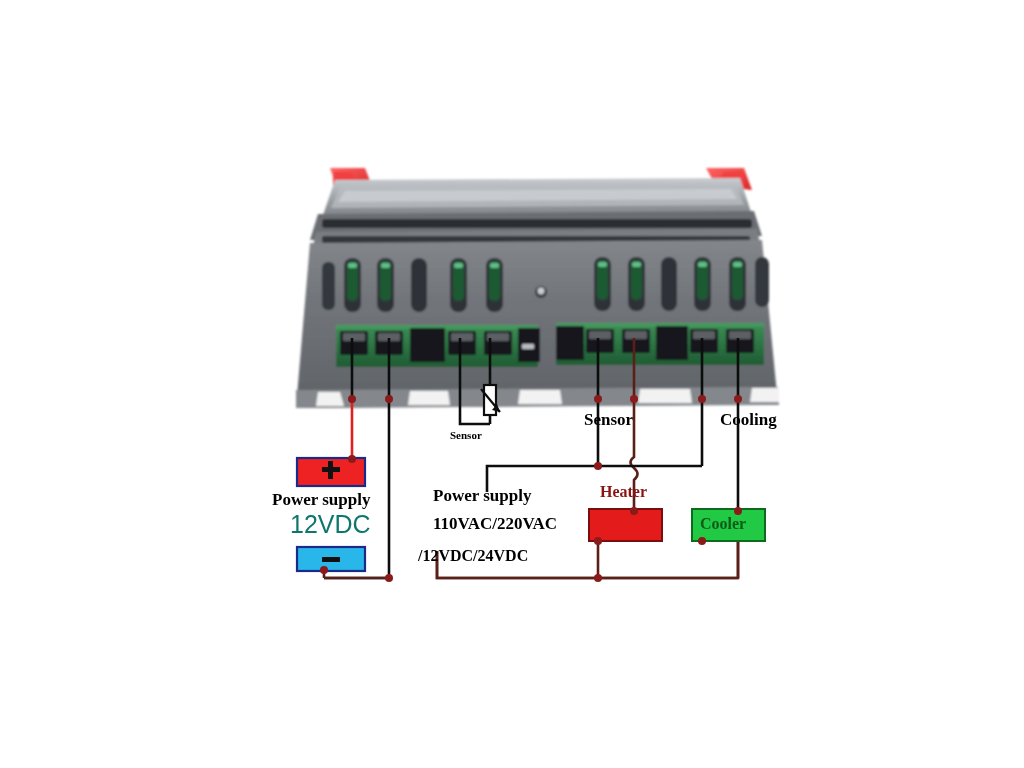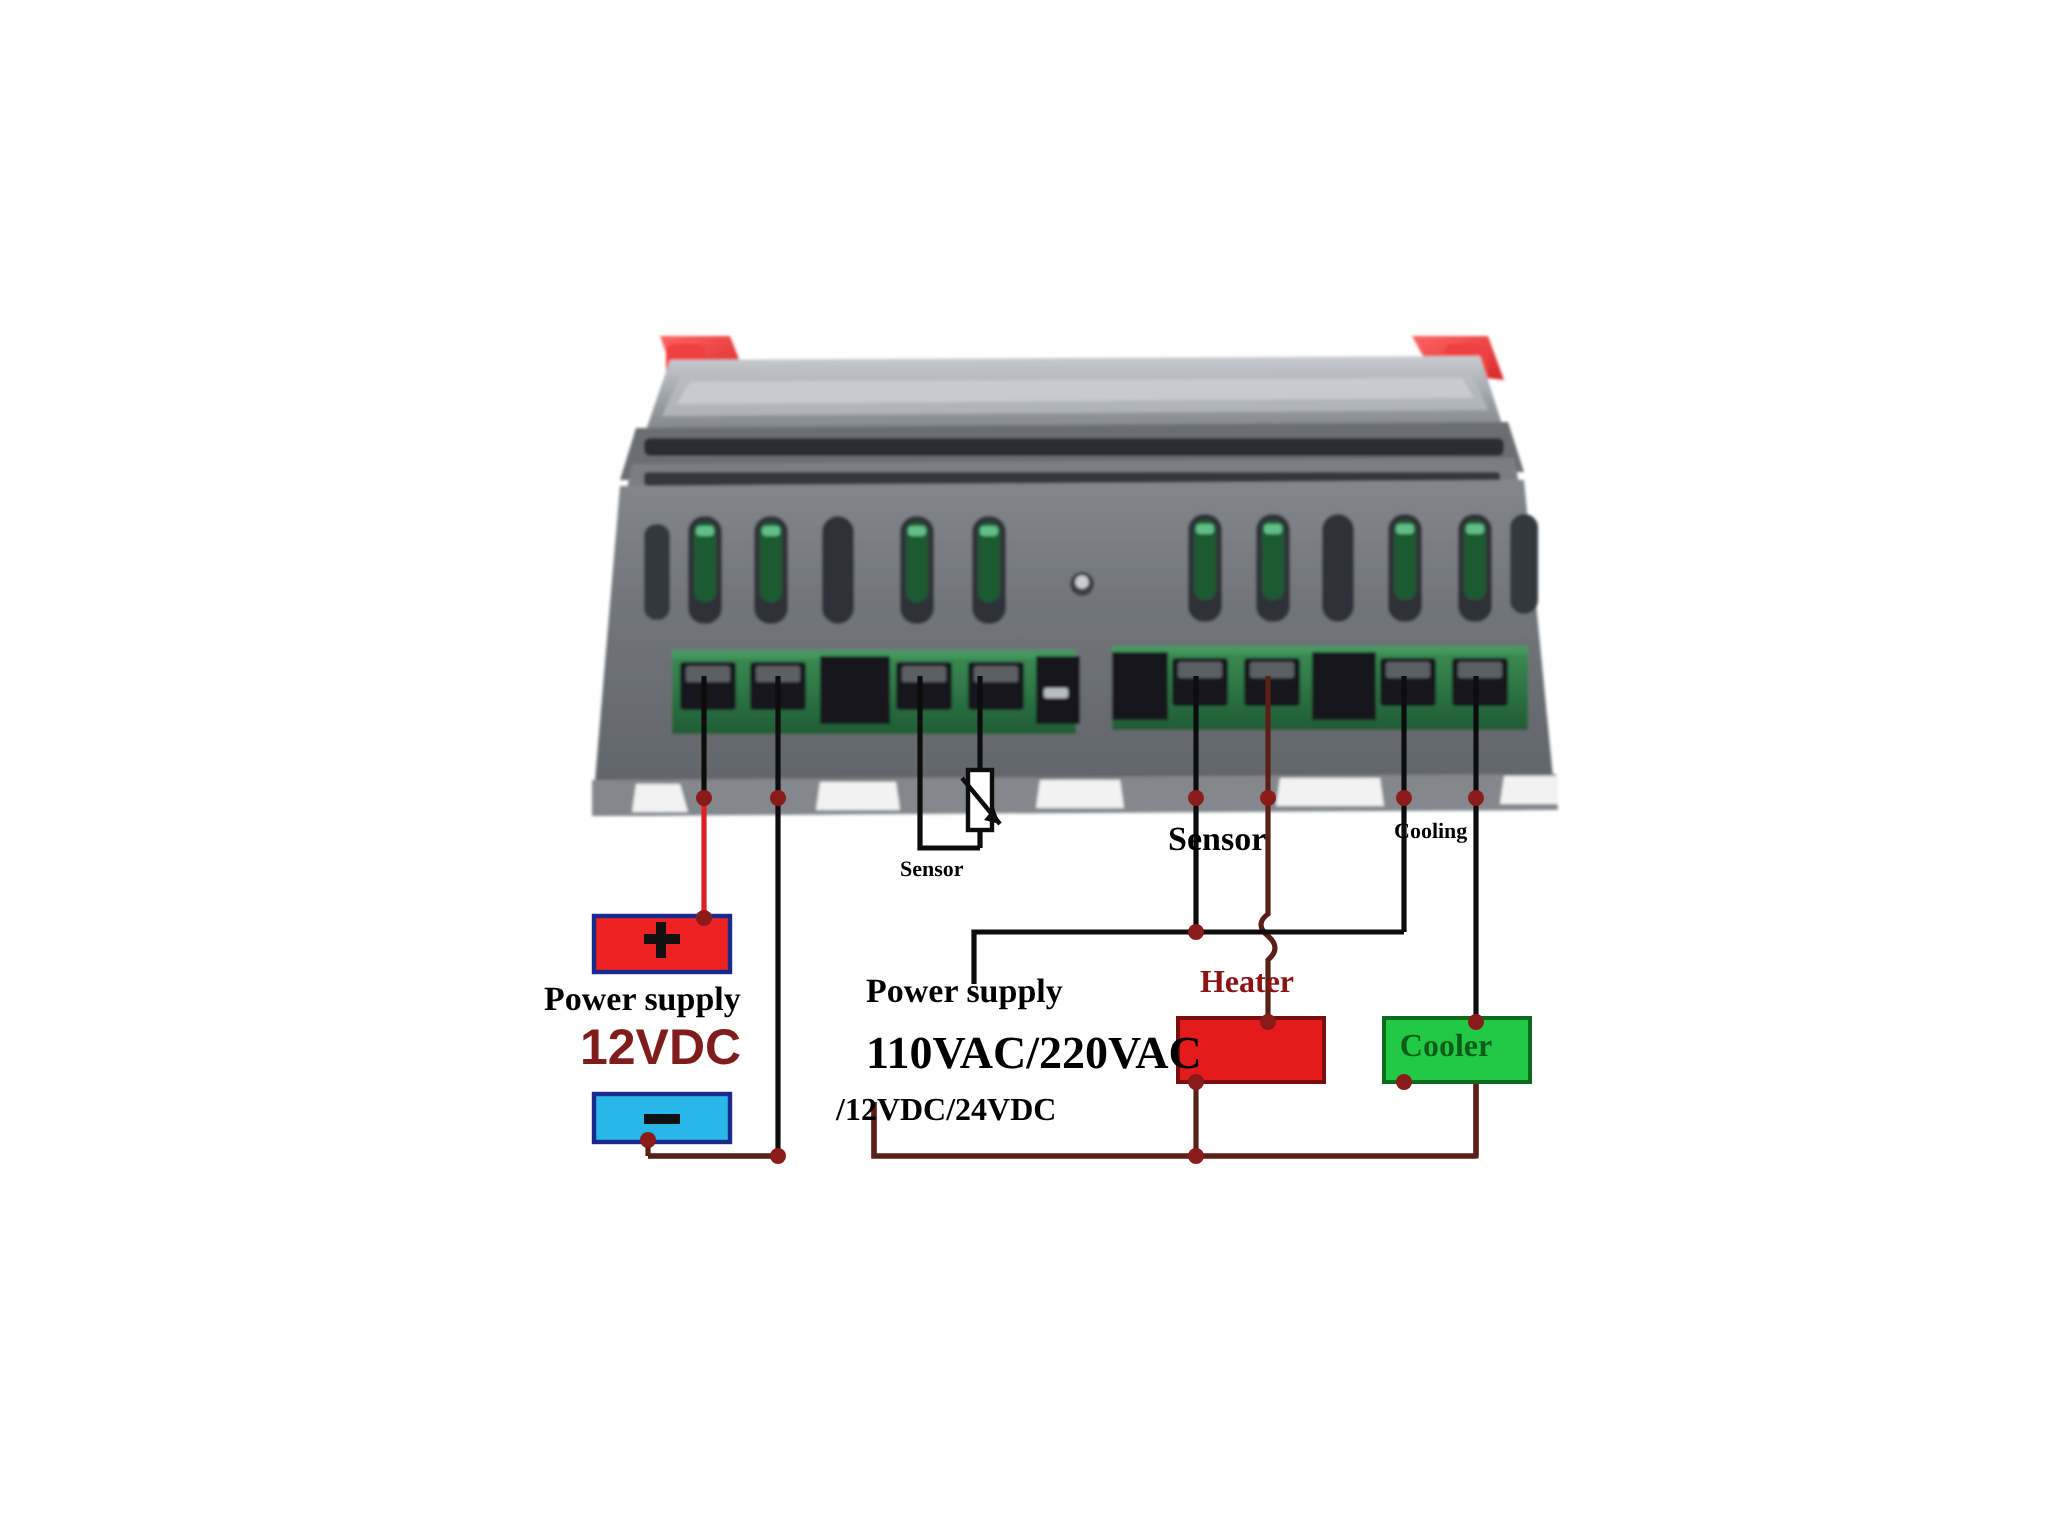--- a/index.html
+++ b/index.html
@@ -26,24 +26,23 @@
     position: absolute;
     font-family: "Liberation Serif", serif;
     color: #000000;
     white-space: nowrap;
     font-weight: 700;
     line-height: 1;
   }
   .lbl-sans {
     position: absolute;
     font-family: "Liberation Sans", sans-serif;
-    color: #7f1d1d;
+    color: #0f766e;
     white-space: nowrap;
     line-height: 1;
-    font-weight: bold;
   }
   .boxtext {
     position: absolute;
     font-family: "Liberation Serif", serif;
     font-weight: 700;
     white-space: nowrap;
     line-height: 1;
     text-align: center;
   }
 </style>
@@ -256,29 +255,29 @@
       <circle cx="598" cy="541" r="4"></circle>
       <circle cx="702" cy="541" r="4"></circle>
       <circle cx="598" cy="578" r="4"></circle>
     </g>
   </svg>
 
   <div class="lbl-serif" style="left:450px; top:430px; font-size:11px;">Sensor</div>
 
   <div class="lbl-serif" style="left:584px; top:411px; font-size:17px;">Sensor</div>
 
-  <div class="lbl-serif" style="left:697px; top:411px; font-size:11px;">Cooling</div>
+  <div class="lbl-serif" style="left:720px; top:411px; font-size:17px;">Cooling</div>
 
   <div class="lbl-serif" style="left:272px; top:491px; font-size:17px;">Power supply</div>
 
   <div class="lbl-sans" style="left:290px; top:512px; font-size:25px;">12VDC</div>
 
   <div class="lbl-serif" style="left:433px; top:487px; font-size:17px;">Power supply</div>
 
-  <div class="lbl-serif" style="left:433px; top:515px; font-size:23px;">110VAC/220VAC</div>
+  <div class="lbl-serif" style="left:433px; top:515px; font-size:17px;">110VAC/220VAC</div>
 
   <div class="lbl-serif" style="left:418px; top:548px; font-size:16px;">/12VDC/24VDC</div>
 
   <div class="boxtext" style="left:589px; top:484px; width:69px; font-size:16px; color:#8a1414;">Heater</div>
 
   <div class="boxtext" style="left:692px; top:516px; width:62px; font-size:16px; color:#0d5c18;">Cooler</div>
 
 </div>
 
 </body></html>

